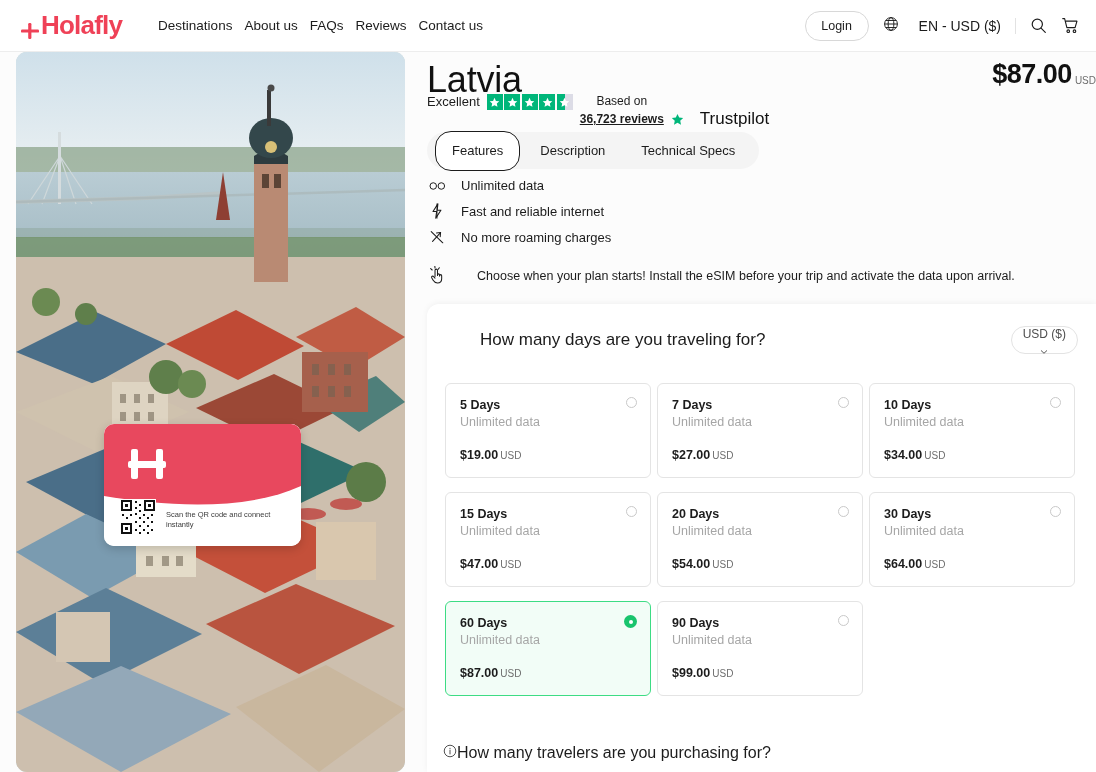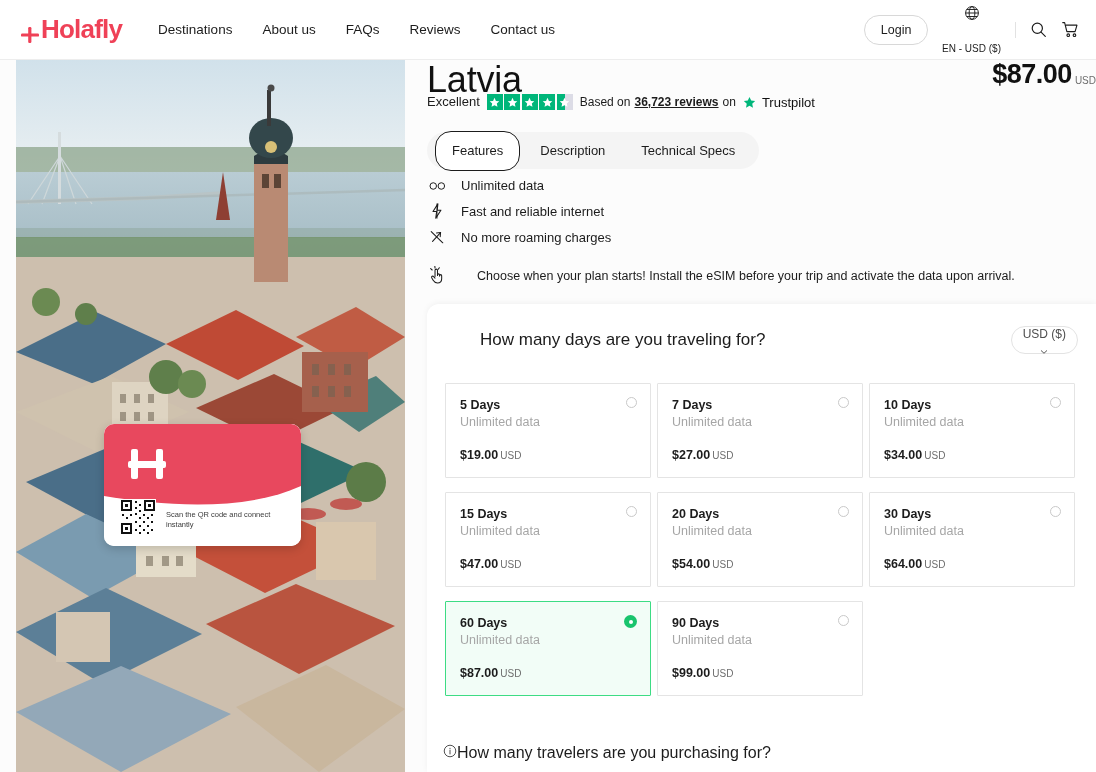--- a/index.html
+++ b/index.html
@@ -7,46 +7,46 @@
     width: 1096px; height: 772px;
     font-family: "Liberation Sans", sans-serif;
     background: #ffffff;
     overflow: hidden;
     color: #1c1c1c;
   }
   .page { position: relative; width: 1096px; height: 772px; background:#fcfcfc; }
 
   
   .header {
-    position: absolute; top: 0; left: 0; width: 1096px; height: 60px;
+    position: absolute; top: 0; left: 0; width: 1096px; height: 52px;
     background: #ffffff; border-bottom: 1px solid #ededed;
     display: flex; align-items: center;
     z-index: 30;
   }
   .logo {
     margin-left: 20px; display:flex; align-items:center;
     color: #ef4157; font-size: 26px; font-weight: 700; letter-spacing: -0.8px;
   }
   .logo-mark { display:inline-block; width:20px; height:20px; margin-right:1px; position:relative; top:1px; }
-  .nav { display: flex; align-items: center; margin-left: 36px; gap: 30px; }
+  .nav { display: flex; align-items: center; margin-left: 36px; gap: 12px; }
   .nav-item { font-size: 13.5px; color: #1c1c1c; cursor: pointer; white-space: nowrap; }
   .header-right { margin-left: auto; margin-right: 16px; display: flex; align-items: center; gap: 14px; }
   .login-btn {
     width: 64px; height: 30px; border: 1px solid #d8d8d8; border-radius: 16px;
     background: #fff; font-size: 12.5px; color: #1c1c1c; cursor: pointer;
     display:flex; align-items:center; justify-content:center;
   }
-  .locale { display: flex; align-items: center; gap: 20px; font-size: 10px; color: #1c1c1c; cursor:pointer;flex-direction:column; }
+  .locale { display: flex; align-items: center; gap: 20px; font-size: 14px; color: #1c1c1c; cursor:pointer; }
   .divider-v { width: 1px; height: 16px; background: #e2e2e2; }
   .icon-btn { cursor: pointer; display:flex; align-items:center; justify-content:center; }
 
   
   .hero {
     position: absolute; left: 16px; top: 52px; width: 389px; height: 720px;
-    overflow: hidden; background: #b8cbd6;
+    overflow: hidden; background: #b8cbd6; border-radius: 11px;
   }
   .hero svg { display:block; }
   .esim-card {
     position: absolute; left: 88px; top: 372px; width: 197px; height: 122px;
     background: #ffffff; border-radius: 10px; overflow: hidden;
     box-shadow: 0 3px 10px rgba(0,0,0,0.17);
   }
   .esim-top { position:absolute; inset:0; }
   .esim-h {
     position: absolute; left: 22px; top: 22px; width: 42px; height: 36px;
@@ -65,23 +65,23 @@
   .price { font-size: 27px; font-weight: 700; color: #111; letter-spacing: -0.5px; }
   .price-cur { font-size: 10px; color: #6d6d6d; position: relative; top: -4px; }
 
   .rating { position: absolute; left: 0; top: 42px; display: flex; gap: 7px; }
   .rating-word { font-size: 13px; color: #1c1c1c; }
   .stars { display: flex; gap: 1.5px; }
   .star-box { width: 16px; height: 16px; background: #00b67a; display:flex; align-items:center; justify-content:center; }
   .star-box.half { background: #dcdce6; position:relative; overflow:hidden; }
   .star-box.half::before { content:""; position:absolute; left:0; top:0; bottom:0; width:50%; background:#00b67a; }
   .star-glyph { position: relative; z-index: 2; }
-  .rating-text { font-size: 12px; color: #1c1c1c; display:flex; align-items:center; gap:4px; }
+  .rating-text { font-size: 12px; color: #1c1c1c; display:flex; align-items:center; gap:4px;flex-direction:column; }
   .rating-text b { font-weight: 700; text-decoration: underline; }
-  .tp { display: flex; align-items: center; gap: 6px; font-size: 13px; color: #111; }
+  .tp { display: flex; align-items: center; gap: 16px; font-size: 17px; color: #111; }
 
   
   .tabs {
     position: absolute; left: 0; top: 80px; height: 37px;
     background: #f4f4f4; border-radius: 20px; display: flex; align-items: center;
     padding: 0 8px; gap: 4px;
   }
   .tab {
     height: 40px; padding: 0 16px; border-radius: 16px; font-size: 13px; color: #1c1c1c;
     display: flex; align-items: center; cursor: pointer;
@@ -116,21 +116,21 @@
     margin-left: auto; height: 28px; padding: 0 11px; border: 1px solid #e3e3e3;
     border-radius: 15px; background: #fff; font-size: 12px; color: #4d4d4d;
     display: flex; align-items: center; gap: 4px; cursor: pointer; flex-direction: column;
   }
 
   .plans {
     position: absolute; left: 18px; top: 79px; width: 636px;
     display: grid; grid-template-columns: repeat(3, 206px); gap: 14px 6px;
   }
   .plan {
-    position: relative; height: 95px; border: 1px solid #e4e4e4; border-radius: 1px;
+    position: relative; height: 95px; border: 1px solid #e4e4e4; border-radius: 6px;
     background: #fff; cursor: pointer; padding: 14px 8px 0 14px;
   }
   .plan.selected { border: 1.5px solid #3ddc84; background: #f2fdf7; }
   .plan-days { font-size: 12.5px; font-weight: 700; color: #1c1c1c; }
   .plan-sub { font-size: 12.5px; color: #a6a6a6; margin-top: 3px; }
   .plan-price { position: absolute; left: 14px; bottom: 15px; font-size: 12.5px; font-weight: 700; color: #1c1c1c; }
   .plan-price .cur { font-size: 10px; font-weight: 400; color: #6d6d6d; margin-left: 2px; }
   .radio {
     position: absolute; right: 13px; top: 13px; width: 11px; height: 11px;
     border: 1px solid #c9c9c9; border-radius: 50%; background: #fff;

